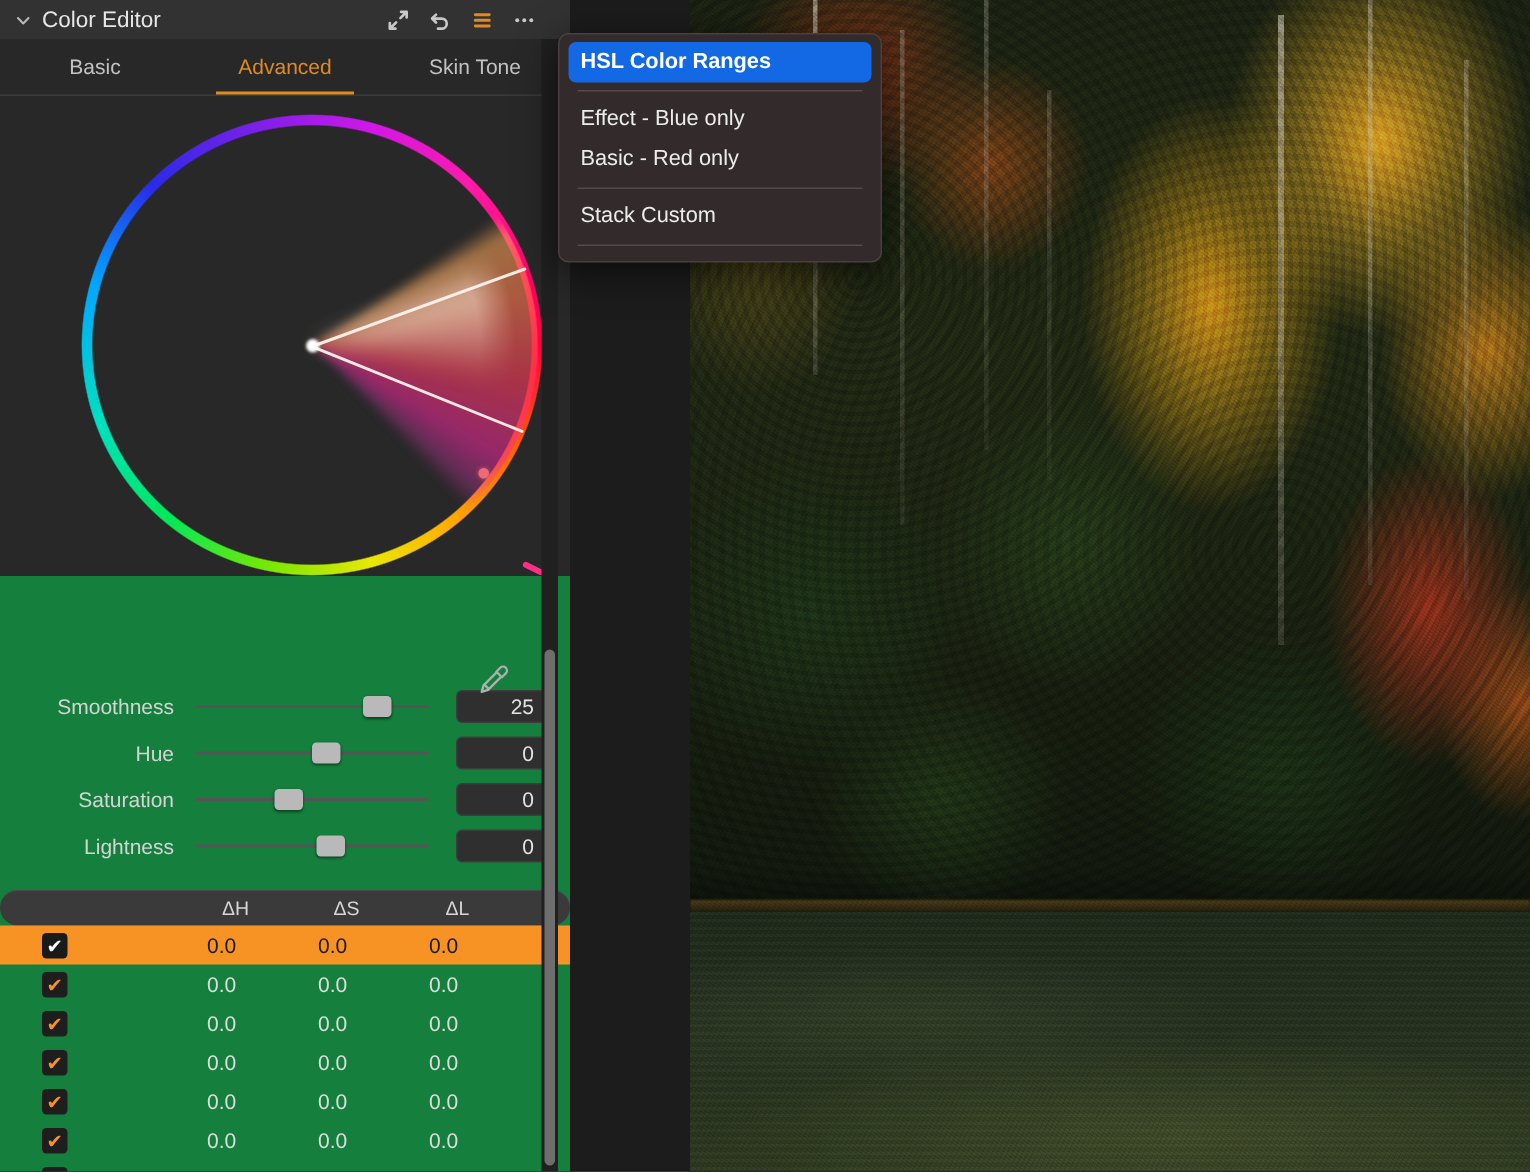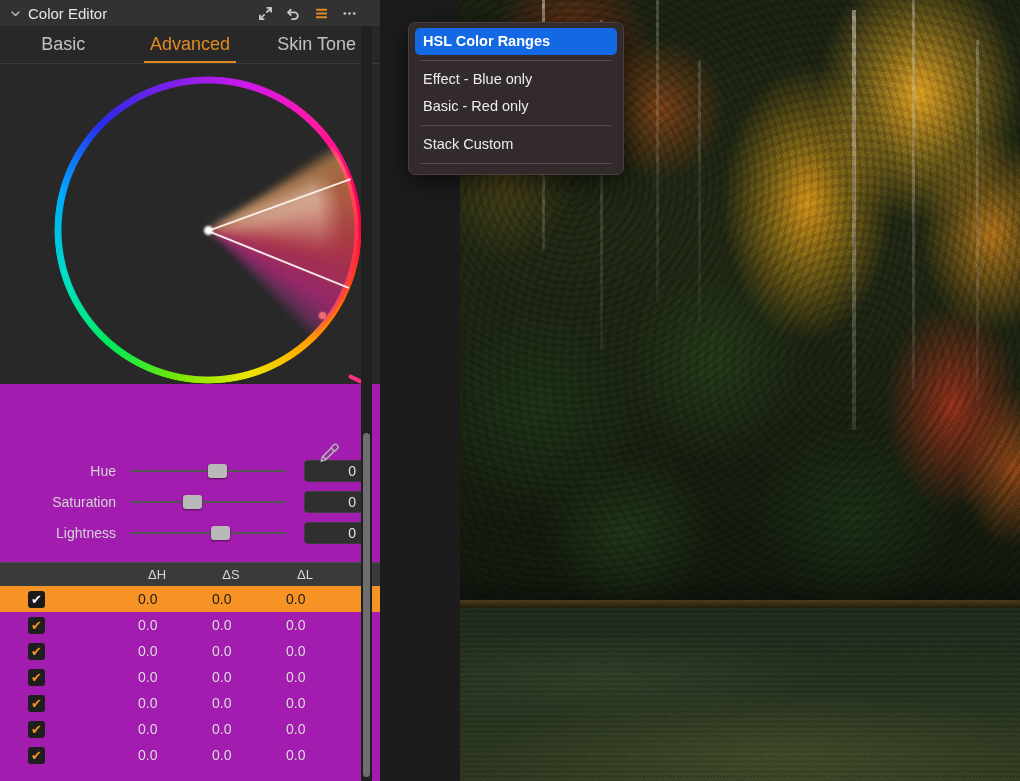--- a/index.html
+++ b/index.html
@@ -69,21 +69,21 @@
     font-size: 21px; letter-spacing: 1.2px;
     color: rgba(232,236,228,.80);
     font-family: "Liberation Sans", sans-serif;
     text-shadow: 0 1px 3px rgba(0,0,0,.55);
     pointer-events: none;
   }
 
   
   #panel {
     position: absolute; left: 0; top: 0; width: 380px; height: 781px;
-    background: #a21caf; color: #d8d8d8;
+    background: #15803d; color: #d8d8d8;
   }
   #panel-header {
     position: relative; height: 26px; display: flex; align-items: center;
     padding-left: 8px; background: #323232;
   }
   .disclosure {
     width: 14px; height: 14px; display: inline-flex;
     align-items: center; justify-content: center; color: #b9b9b9;
     font-size: 11px; margin-right: 6px;
   }
@@ -95,21 +95,21 @@
   .hicon { width: 17px; height: 17px; display: inline-flex;
            align-items: center; justify-content: center; color: #c8c8c8; }
   .hicon.active { color: #e08a22; }
 
   #tabs {
     position: relative; height: 38px; display: flex;
     align-items: center; border-bottom: 1px solid #3a3a3a;
     background: #282828;
   }
   .tab {
-    flex: 1; text-align: center; font-size: 18px; color: #c2c2c2;
+    flex: 1; text-align: center; font-size: 14px; color: #c2c2c2;
     line-height: 37px; position: relative;
   }
   .tab.active { color: #e08a22; }
   .tab.active:after {
     content: ""; position: absolute; left: 14%; right: 14%; bottom: 0;
     height: 2px; background: #e08a22;
   }
 
   
   #wheel-area { position: relative; height: 320px; background: #282828; }
@@ -205,20 +205,21 @@
     background: #2f2f2f; border: 1px solid #3d3d3d; border-radius: 4px;
     text-align: right; padding-right: 9px; font-size: 14px; color: #e2e2e2;
   }
 
   
   #table { margin-top: 14px; }
   #table-head {
     display: flex; align-items: center; height: 24px;
     background: #3a3a3a; font-size: 13px; color: #d6d6d6;
     border-top: 1px solid #4a4a4a;
+    border-radius: 12px;
   }
   .col-check { width: 62px; }
   .col-sw    { width: 58px; }
   .col-v     { width: 74px; text-align: center; }
   .color-row {
     display: flex; align-items: center; height: 26px;
     font-size: 14px; color: #dcdcdc;
   }
   .color-row.selected { background: #f79324; color: #1c1c1c; }
   .chk {
@@ -244,21 +245,20 @@
     position: absolute; left: 2px; right: 2px; top: 407px; bottom: 4px;
     background: #6e6e6e; border-radius: 4px;
   }
 
   
   #menu {
     position: absolute; left: 372px; top: 22px; width: 216px;
     background: #332a2b; border: 1px solid #4a3f40; border-radius: 7px;
     padding: 5px 0; box-shadow: 0 6px 26px rgba(0,0,0,.62);
     z-index: 40;
-    margin-left: 36px;
   }
   .menu-item {
     height: 27px; line-height: 27px; padding: 0 14px;
     font-size: 14.5px; color: #ececec; white-space: nowrap;
   }
   .menu-item.highlighted {
     background: #1269e3; color: #ffffff; margin: 0 6px; padding: 0 8px;
     border-radius: 5px; font-weight: bold;
   }
   .menu-item.submenu { display: flex; align-items: center; justify-content: space-between; }
@@ -344,20 +344,27 @@
             <path d="M17.5 5.2 a2.6 2.6 0 0 1 3.7 3.7 l-2.6 2.6 -3.7 -3.7 z"></path>
             <path d="M14.7 8.6 L6.4 16.9 l-1.3 4.3 4.3 -1.3 8.3 -8.3"></path>
             <path d="M6.9 16.4 L9.9 19.4"></path>
           </g>
         </svg>
       </span>
     </div>
 
     <div id="sliders">
       <div class="slider-row">
+        <div class="slider-label">Smoothness</div>
+        <div class="slider-track">
+          <div class="slider-thumb" style="left:72%"></div>
+        </div>
+        <div class="slider-value">25</div>
+      </div>
+      <div class="slider-row">
         <div class="slider-label">Hue</div>
         <div class="slider-track">
           <div class="slider-thumb" style="left:50%"></div>
         </div>
         <div class="slider-value">0</div>
       </div>
       <div class="slider-row">
         <div class="slider-label">Saturation</div>
         <div class="slider-track">
           <div class="slider-thumb" style="left:34%"></div>

